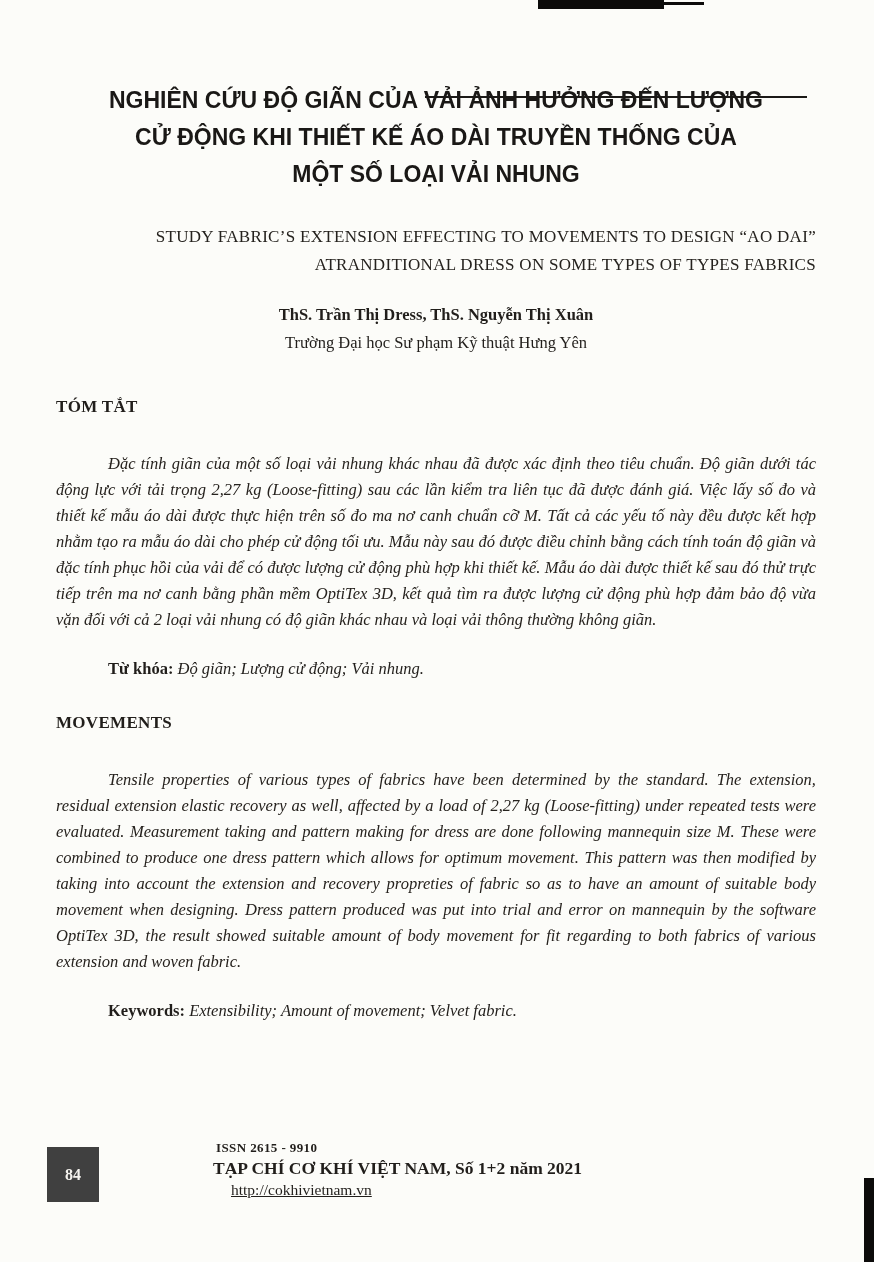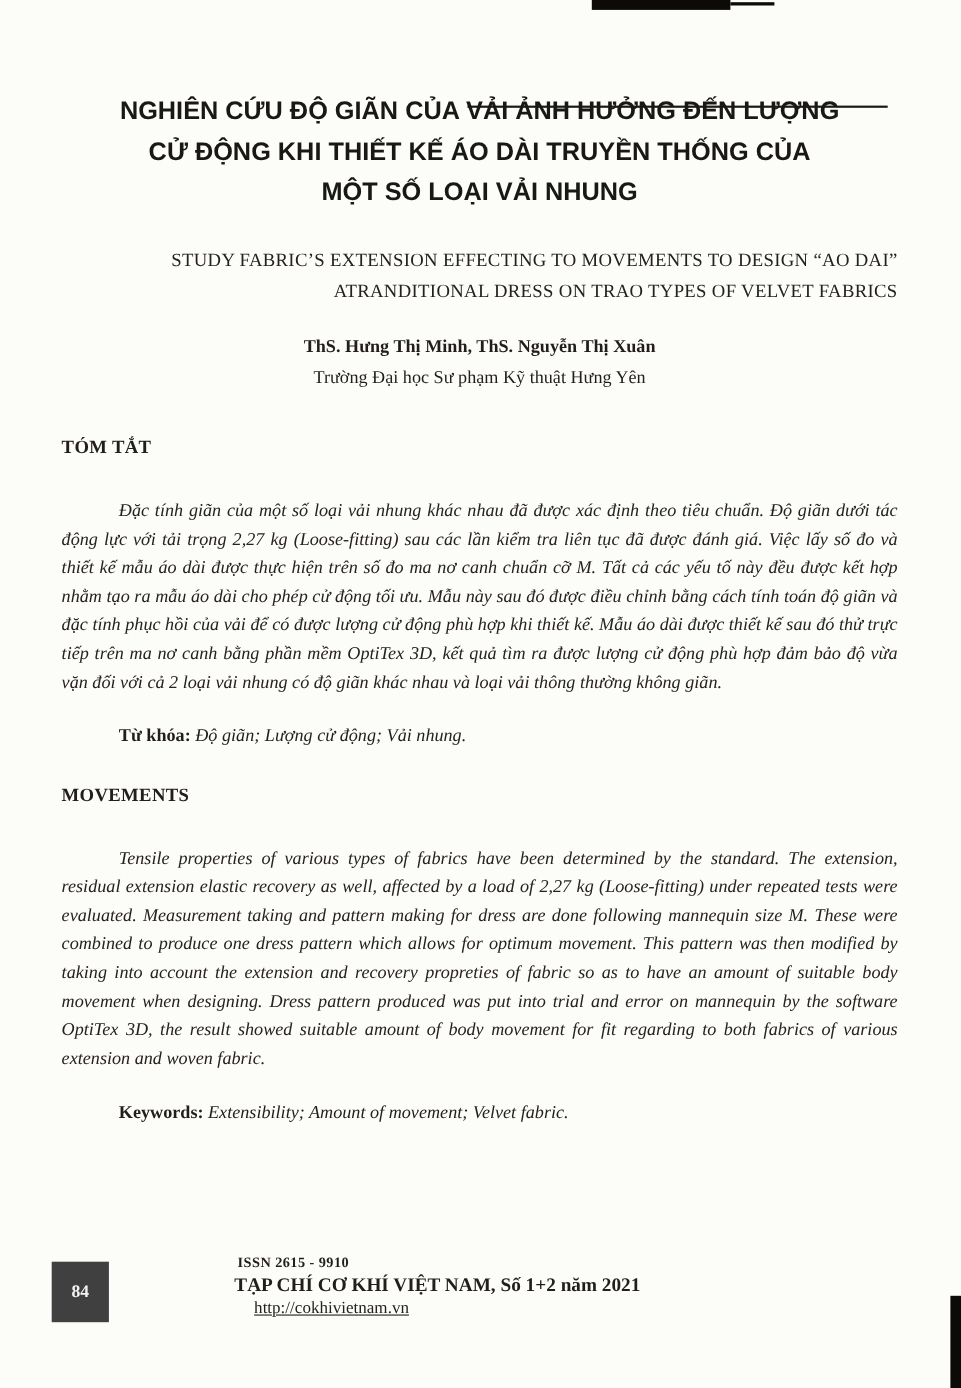--- a/index.html
+++ b/index.html
@@ -70,24 +70,24 @@
 
 
   <h1 class="title-vi">
     <div>NGHIÊN CỨU ĐỘ GIÃN CỦA VẢI ẢNH HƯỞNG ĐẾN LƯỢNG</div>
     <div>CỬ ĐỘNG KHI THIẾT KẾ ÁO DÀI TRUYỀN THỐNG CỦA</div>
     <div>MỘT SỐ LOẠI VẢI NHUNG</div>
   </h1>
 
   <h2 class="title-en">
     <div>STUDY FABRIC’S EXTENSION EFFECTING TO MOVEMENTS TO DESIGN “AO DAI”</div>
-    <div>ATRANDITIONAL DRESS ON TRAO TYPES OF VELVET FABRICS</div>
+    <div>ATRANDITIONAL DRESS ON SOME TYPES OF TYPES FABRICS</div>
   </h2>
 
-  <div class="authors">ThS. Hưng Thị Minh, ThS. Nguyễn Thị Xuân</div>
+  <div class="authors">ThS. Trần Thị Dress, ThS. Nguyễn Thị Xuân</div>
   <div class="affiliation">Trường Đại học Sư phạm Kỹ thuật Hưng Yên</div>
 
   <h3 class="sec-heading heading-tomtat">TÓM TẮT</h3>
   <p class="body-it">Đặc tính giãn của một số loại vải nhung khác nhau đã được xác định theo tiêu chuẩn. Độ giãn dưới tác động lực với tải trọng 2,27 kg (Loose-fitting) sau các lần kiểm tra liên tục đã được đánh giá. Việc lấy số đo và thiết kế mẫu áo dài được thực hiện trên số đo ma nơ canh chuẩn cỡ M. Tất cả các yếu tố này đều được kết hợp nhằm tạo ra mẫu áo dài cho phép cử động tối ưu. Mẫu này sau đó được điều chỉnh bằng cách tính toán độ giãn và đặc tính phục hồi của vải để có được lượng cử động phù hợp khi thiết kế. Mẫu áo dài được thiết kế sau đó thử trực tiếp trên ma nơ canh bằng phần mềm OptiTex 3D, kết quả tìm ra được lượng cử động phù hợp đảm bảo độ vừa vặn đối với cả 2 loại vải nhung có độ giãn khác nhau và loại vải thông thường không giãn.</p>
   <p class="kw-line">
     <span class="kw-label">Từ khóa:</span>
     <span class="kw-text">Độ giãn; Lượng cử động; Vải nhung.</span>
   </p>
 
   <h3 class="sec-heading heading-abstract">MOVEMENTS</h3>

